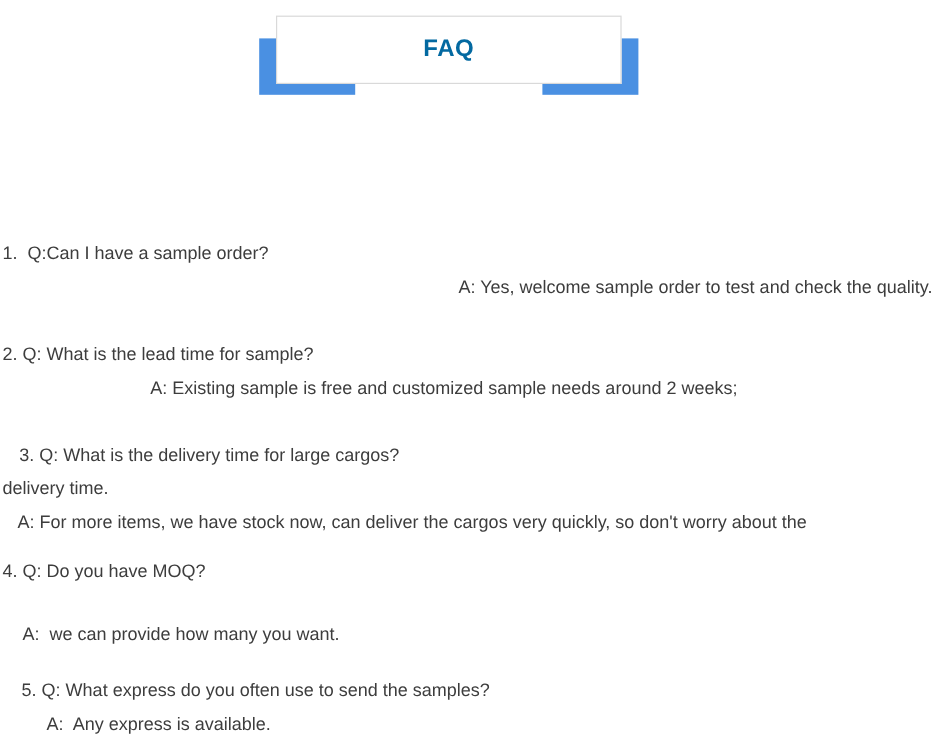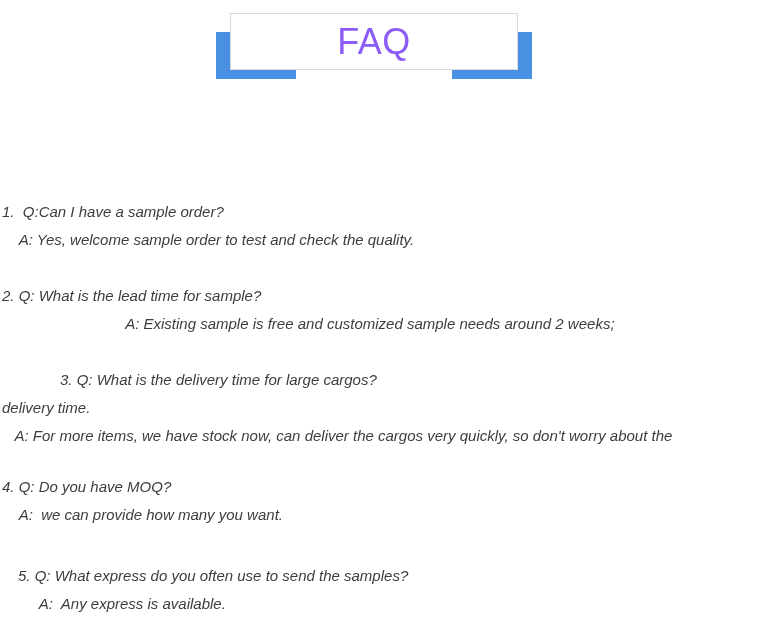--- a/index.html
+++ b/index.html
@@ -49,40 +49,39 @@
     box-sizing: border-box;
   }
   .banner-title {
     position: absolute;
     left: 230px;
     top: 13px;
     width: 288px;
     height: 57px;
     line-height: 57px;
     text-align: center;
-    font-size: 36px;
-    font-weight: normal;
-    color: #8b5cf6;
+    font-size: 20px;
+    font-weight: bold;
+    color: #0369a1;
     letter-spacing: 0.5px;
   }
 
   
   .faq-body {
     position: relative;
     padding: 0;
   }
   .faq-item {
     margin: 0;
   }
   .faq-line {
     font-size: 15px;
     line-height: 28px;
     color: #3d3d3d;
     white-space: pre-wrap;
-    font-style: italic;
   }
   .q-line {
     padding-left: 0;
   }
   .a-line {
     padding-left: 0;
   }
 
   
   .abs {
@@ -96,37 +95,37 @@
   <div class="banner-bar-left"></div>
   <div class="banner-bar-right"></div>
   <div class="banner-box"></div>
   <div class="banner-title">FAQ</div>
 </div>
 
 <div class="faq-body">
 
   <div class="faq-item abs" style="left:0px; top:103px; width:777px;">
     <div class="faq-line q-line" style="padding-left:2px;">1.  Q:Can I have a sample order?</div>
-    <div class="faq-line a-line" style="padding-left:2px;">    A: Yes, welcome sample order to test and check the quality.</div>
+    <div class="faq-line a-line" style="padding-left:2px;text-align:right;">    A: Yes, welcome sample order to test and check the quality.</div>
   </div>
 
   <div class="faq-item abs" style="left:0px; top:187px; width:721px;">
     <div class="faq-line q-line" style="padding-left:2px;">2. Q: What is the lead time for sample?</div>
     <div class="faq-line a-line" style="padding-left:2px;text-align:center;">    A: Existing sample is free and customized sample needs around 2 weeks;</div>
   </div>
 
   <div class="faq-item abs" style="left:0px; top:271px; width:777px;">
-    <div class="faq-line q-line" style="padding-left:16px;margin-left:44px;">3. Q: What is the delivery time for large cargos?</div>
+    <div class="faq-line q-line" style="padding-left:16px;">3. Q: What is the delivery time for large cargos?</div>
     <div class="faq-line a-line" style="padding-left:2px;">delivery time.</div>
     <div class="faq-line a-line" style="padding-left:2px;">   A: For more items, we have stock now, can deliver the cargos very quickly, so don't worry about the</div>
   </div>
 
-  <div class="faq-item abs" style="left:0px; top:378px; width:777px;">
+  <div class="faq-item abs" style="left:0px; top:368px; width:777px;">
     <div class="faq-line q-line" style="padding-left:2px;">4. Q: Do you have MOQ?</div>
-    <div class="faq-line a-line" style="padding-left:2px;">    A:  we can provide how many you want.</div>
+    <div class="faq-line a-line" style="padding-left:2px;margin-top:24px;">    A:  we can provide how many you want.</div>
   </div>
 
   <div class="faq-item abs" style="left:0px; top:467px; width:777px;padding-left:16px;">
     <div class="faq-line q-line" style="padding-left:2px;">5. Q: What express do you often use to send the samples?</div>
     <div class="faq-line a-line" style="padding-left:2px;">     A:  Any express is available.</div>
   </div>
 
 </div>
 
 </body></html>

